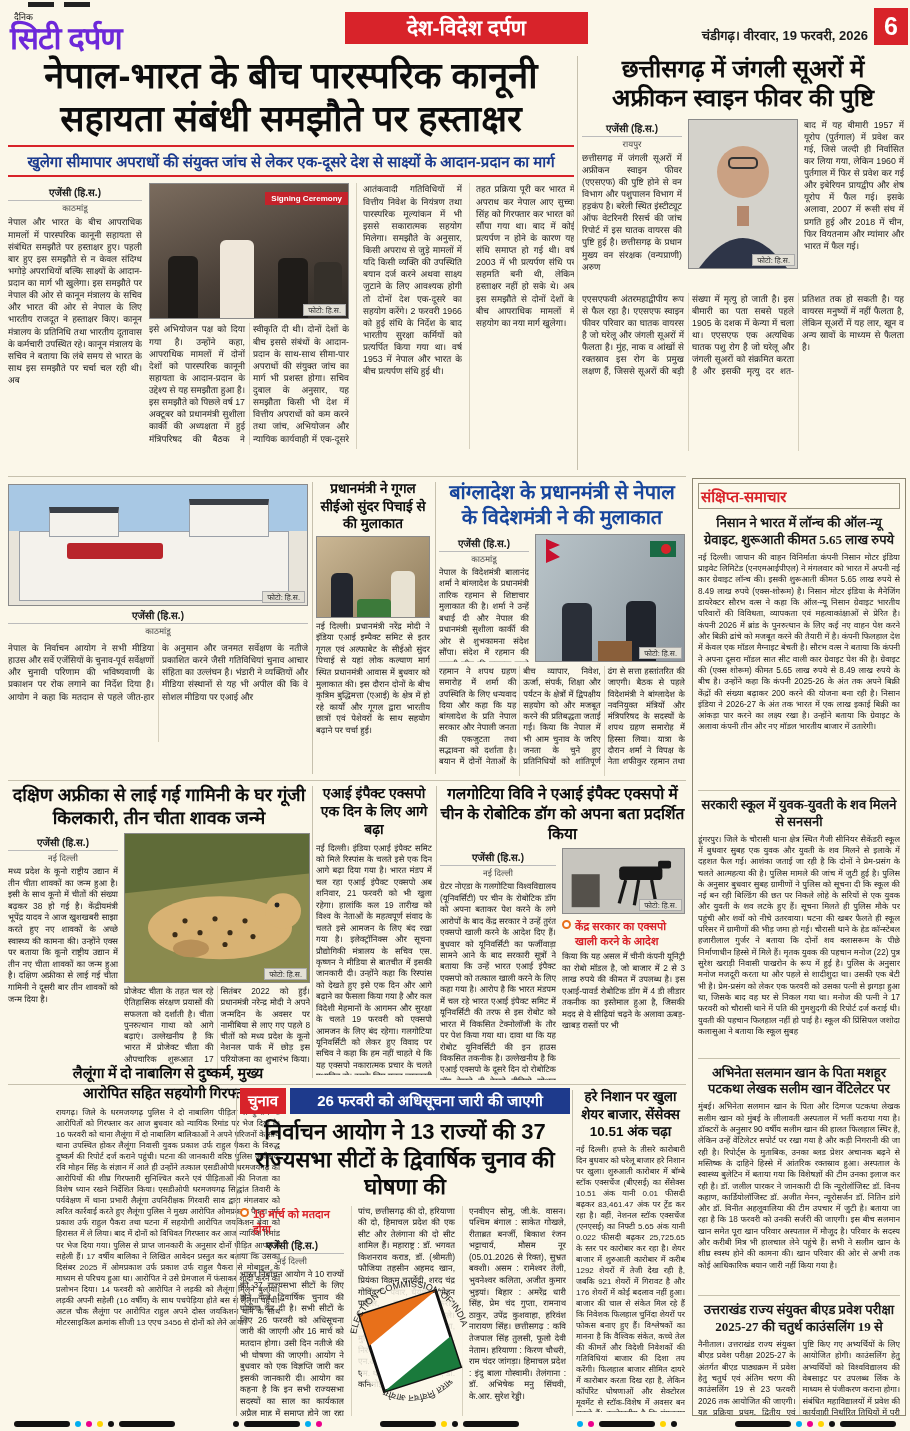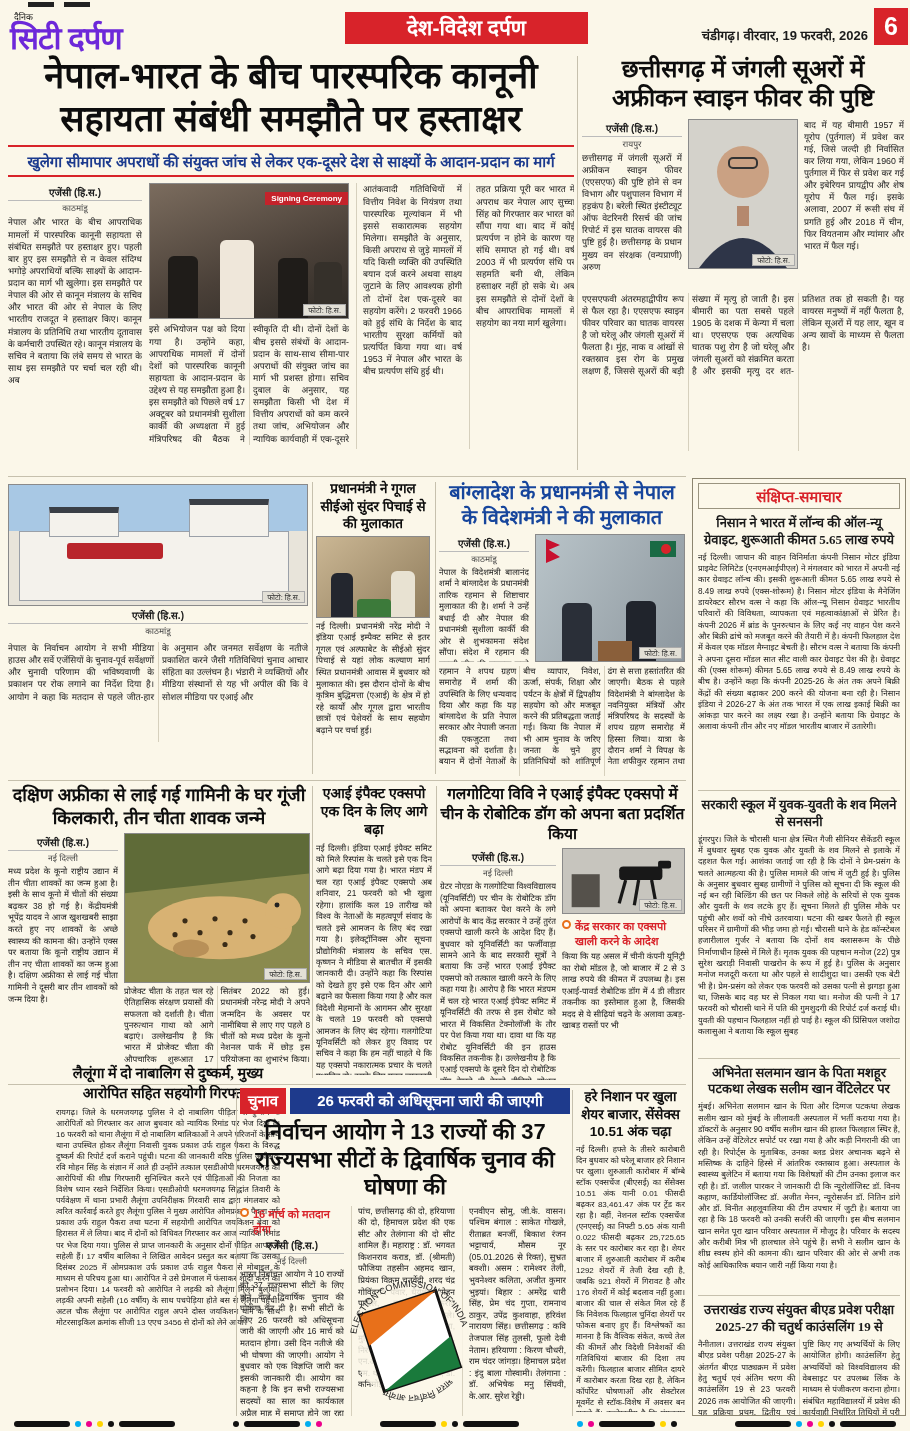--- a/index.html
+++ b/index.html
@@ -64,21 +64,21 @@
   .bgd{position:absolute;left:439px;top:480px;width:246px;height:296px;overflow:hidden;}
   .bgd .hl{font-size:20px;line-height:1.25;color:#16459c;}
   .bgd-row{display:flex;gap:6px;margin-top:4px;height:128px;overflow:hidden;}
   .bgd-c1{width:90px;flex:0 0 auto;}
   .bgd-photo{flex:1;background:linear-gradient(120deg,#b9c4c9,#8d979e);}
   .bgd-body{column-count:3;column-gap:7px;column-rule:1px solid #d6d0bd;height:110px;margin-top:4px;
             font-size:8.3px;line-height:1.36;text-align:justify;overflow:hidden;}
   
   .sidebar{position:absolute;left:692px;top:478px;width:214px;height:938px;border:1.5px solid #8c8570;
            background:#fcf8ea;padding:4px 5px;overflow:hidden;}
-  .sb-title{border:1px solid #9a9480;color:#d8232a;font-weight:900;font-size:15px;text-align:center;
+  .sb-title{border:1px solid #9a9480;color:#d8232a;font-weight:900;font-size:15px;text-align:left;
             padding:2px;font-family:"Liberation Serif",serif;}
   .sb-hl{font-weight:800;font-size:13px;line-height:1.3;text-align:center;margin-top:6px;
          font-family:"Liberation Serif",serif;overflow:hidden;}
   .sb-bt{font-size:8.2px;line-height:1.38;text-align:justify;margin-top:3px;overflow:hidden;}
   .sb-sep{height:1px;background:#c6c0ad;margin:6px 0 0;}
   
   .cheetah{position:absolute;left:8px;top:784px;width:302px;height:296px;overflow:hidden;}
   .cheetah .hl{font-size:18px;line-height:1.25;}
   .ch-row{display:flex;gap:6px;margin-top:4px;height:244px;overflow:hidden;}
   .ch-c1{width:110px;flex:0 0 auto;}

